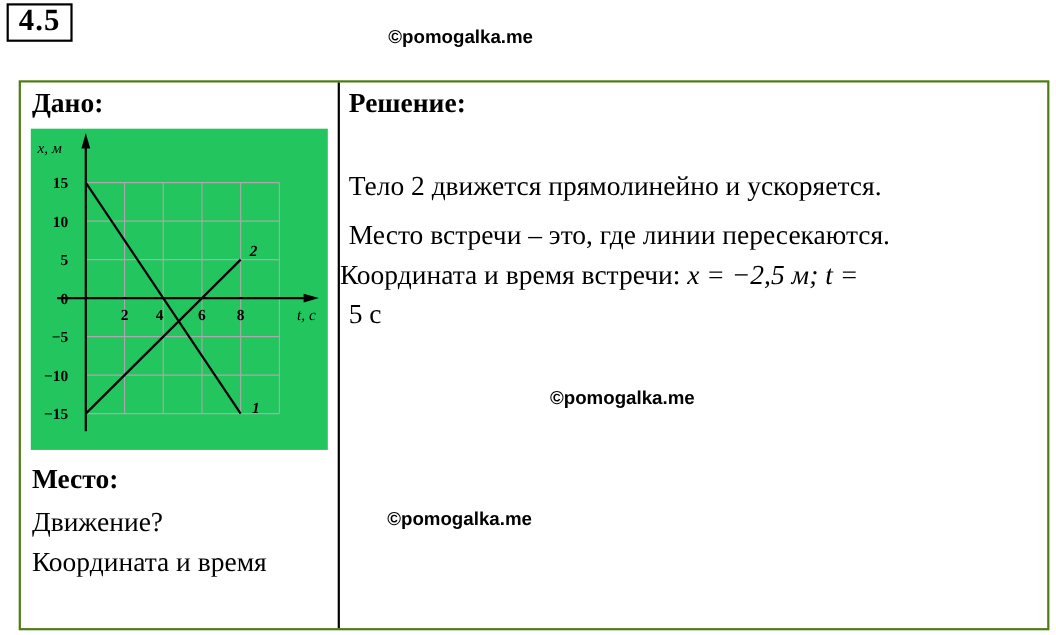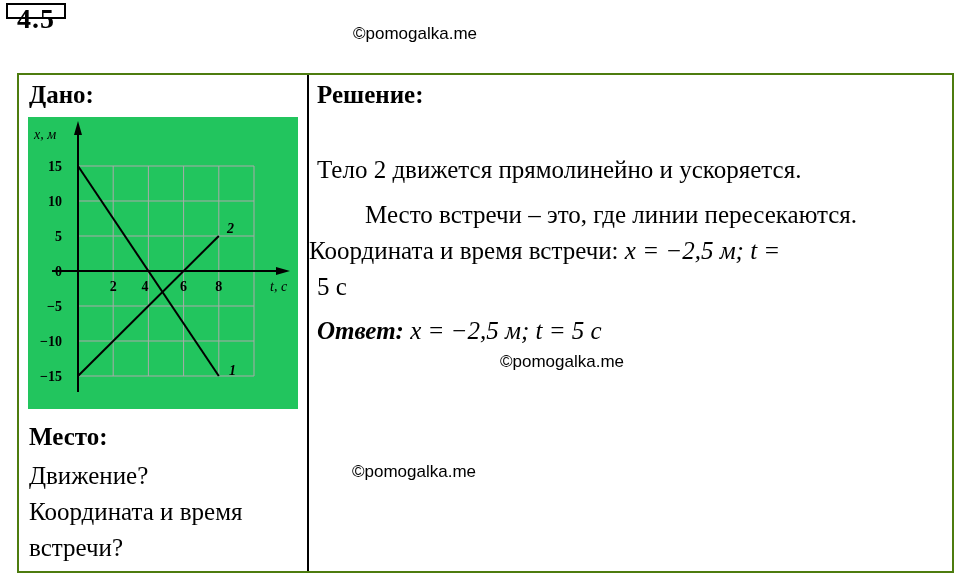--- a/index.html
+++ b/index.html
@@ -1,19 +1,19 @@
 <!DOCTYPE html>
 <html><head>
 <meta charset="utf-8">
 <style>
   html, body { margin:0; padding:0; background:#ffffff; }
   body { width:960px; height:577px; position:relative; overflow:hidden; font-family:"Liberation Serif", serif; color:#000; }
-  .num-box { position:absolute; left:6px; top:3px; width:60px; height:16px; border:2px solid #000; box-sizing:border-box;
+  .num-box { position:absolute; left:6px; top:3px; width:60px; height:35px; border:2px solid #000; box-sizing:border-box;
     font-family:"Liberation Serif", serif; font-weight:bold; font-size:28px; line-height:28px; text-align:center; letter-spacing:1px; }
-  .wm { position:absolute; font-family:"Liberation Sans", sans-serif; font-weight:normal; font-size:17px; }
+  .wm { position:absolute; font-family:"Liberation Sans", sans-serif; font-weight:bold; font-size:17px; }
   .table { position:absolute; left:17px; top:73px; width:937px; height:500px; border:2px solid #4d7c0f; box-sizing:border-box; }
   .divider { position:absolute; left:288px; top:0; width:2px; height:100%; background:#000; }
   .lcol { position:absolute; left:0; top:0; width:288px; height:100%; }
   .rcol { position:absolute; left:290px; top:0; right:0; height:100%; }
   .h { font-weight:bold; font-size:25px; position:absolute; }
   .t { font-size:25px; position:absolute; white-space:nowrap; line-height:30px; }
   .chart { position:absolute; left:9px; top:42px; width:270px; height:292px; background:#22c55e; }
   .math { font-style:italic; }
 </style>
 </head>
@@ -69,31 +69,26 @@
           <text x="242" y="174" font-style="italic" font-weight="normal">t, с</text>
           <text x="199" y="116" font-style="italic">2</text>
           <text x="201" y="258" font-style="italic">1</text>
         </g>
       </svg>
     </div>
 
     <div class="h" style="left:10px; top:348px;">Место:</div>
     <div class="t" style="left:10px; top:386px;">Движение?</div>
     <div class="t" style="left:10px; top:422px;">Координата и время</div>
-    <div class="t" style="left:10px; top:458px;">встречи?</div>
   </div>
 
   <div class="rcol">
     <div class="h" style="left:8px; top:6px;">Решение:</div>
     <div class="t" style="left:8px; top:80px;">Тело 2 движется прямолинейно и ускоряется.</div>
-    <div class="t" style="left:8px; top:125px;margin-left:48px;">Место встречи – это, где линии пересекаются.</div>
+    <div class="t" style="left:8px; top:125px;">Место встречи – это, где линии пересекаются.</div>
     <div class="t" style="left:0; top:161px;">
       <span>Координата и время встречи: </span><span class="math">x = −2,5 м; t =</span>
     </div>
     <div class="t" style="left:8px; top:197px;text-align:right;">5 с</div>
-    <div class="t" style="left:8px; top:241px;">
-      <span style="font-weight:bold; font-style:italic;">Ответ:</span>
-      <span class="math">x = −2,5 м; t = 5 с</span>
-    </div>
     <div class="wm" style="left:191px; top:277px;">©pomogalka.me</div>
     <div class="wm" style="left:43px; top:387px;">©pomogalka.me</div>
   </div>
 </div>
 
 </body></html>

